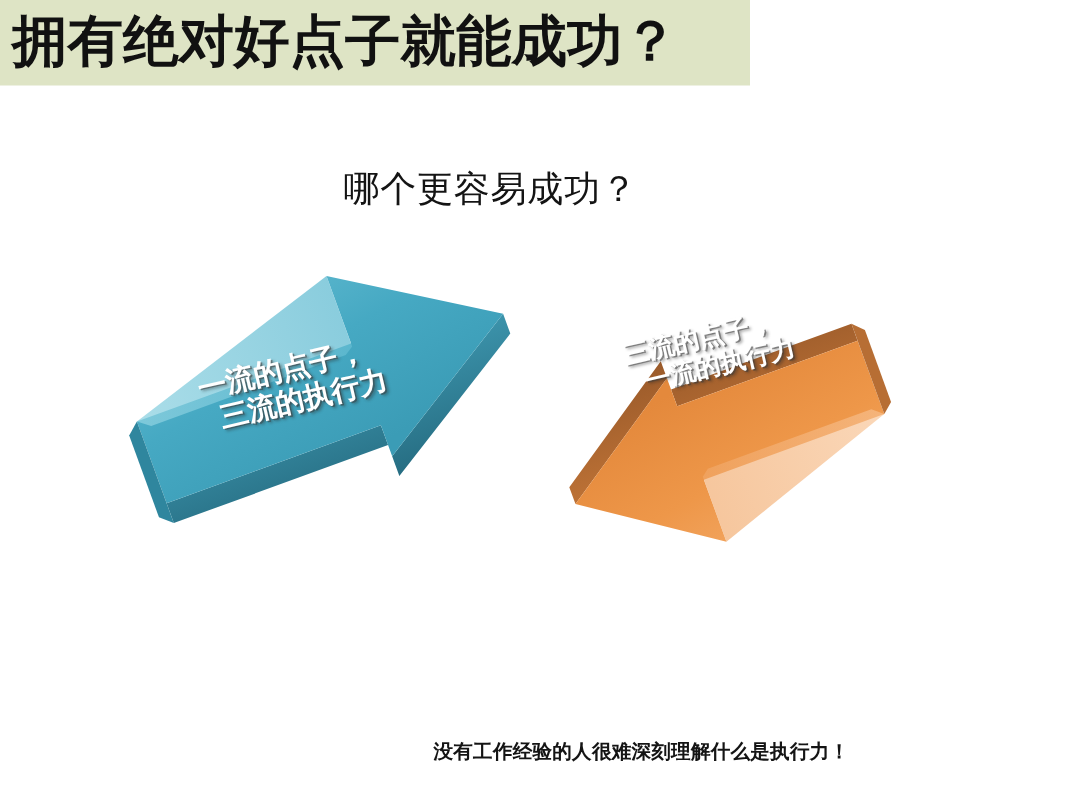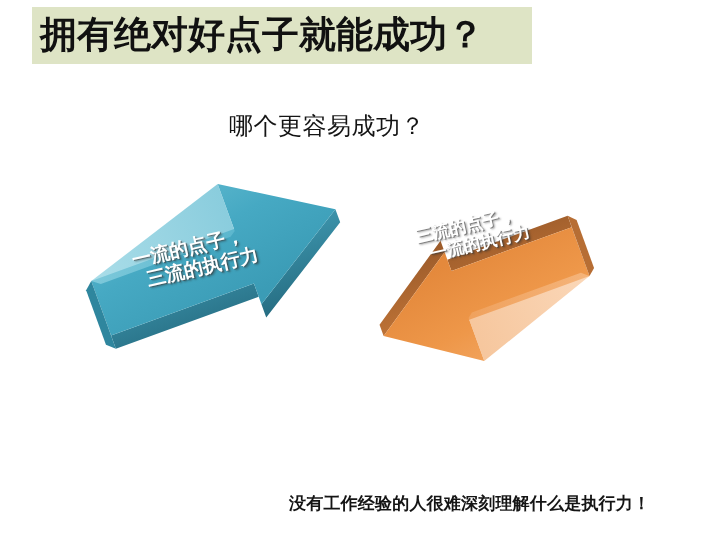--- a/index.html
+++ b/index.html
@@ -15,25 +15,24 @@
     width: 721px;
     height: 540px;
     background: #ffffff;
     overflow: hidden;
   }
 
   
   #title-band {
     position: absolute;
     left: 0;
-    top: 7px;
+    top: 0;
     width: 500px;
     height: 57px;
     background: #dee4c5;
-    margin-left: 32px;
   }
   #title-text {
     position: absolute;
     left: 8px;
     top: 3px;
     width: 486px;
     height: 50px;
     line-height: 50px;
     font-size: 37px;
     font-weight: bold;
@@ -109,21 +108,21 @@
   }
   #orange-arrow-label .line2 {
     padding-left: 10px;
   }
 
   
   #footer-note {
     position: absolute;
     left: 289px;
     top: 492px;
-    font-size: 17px;
+    font-size: 13px;
     font-weight: bold;
     color: #141414;
     white-space: nowrap;
     letter-spacing: 0.2px;
   }
 </style>
 </head>
 <body>
 
 <div id="slide">

